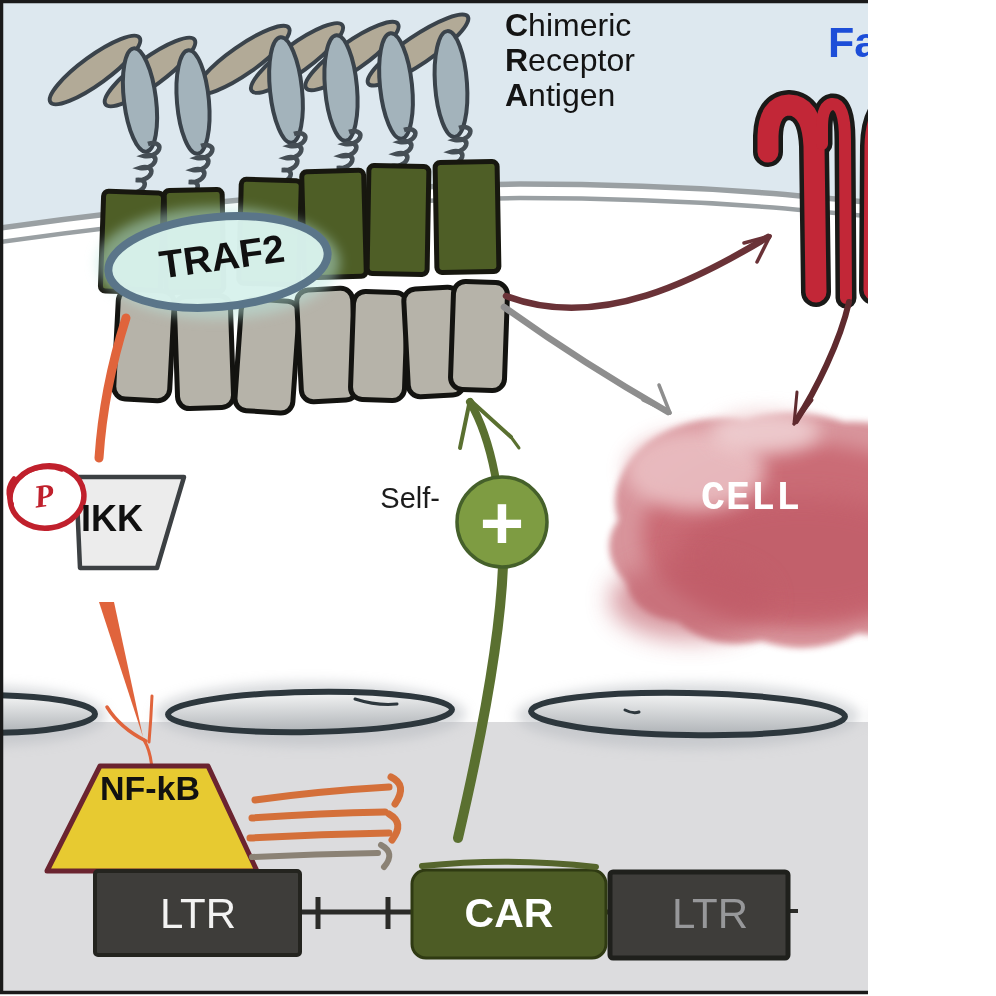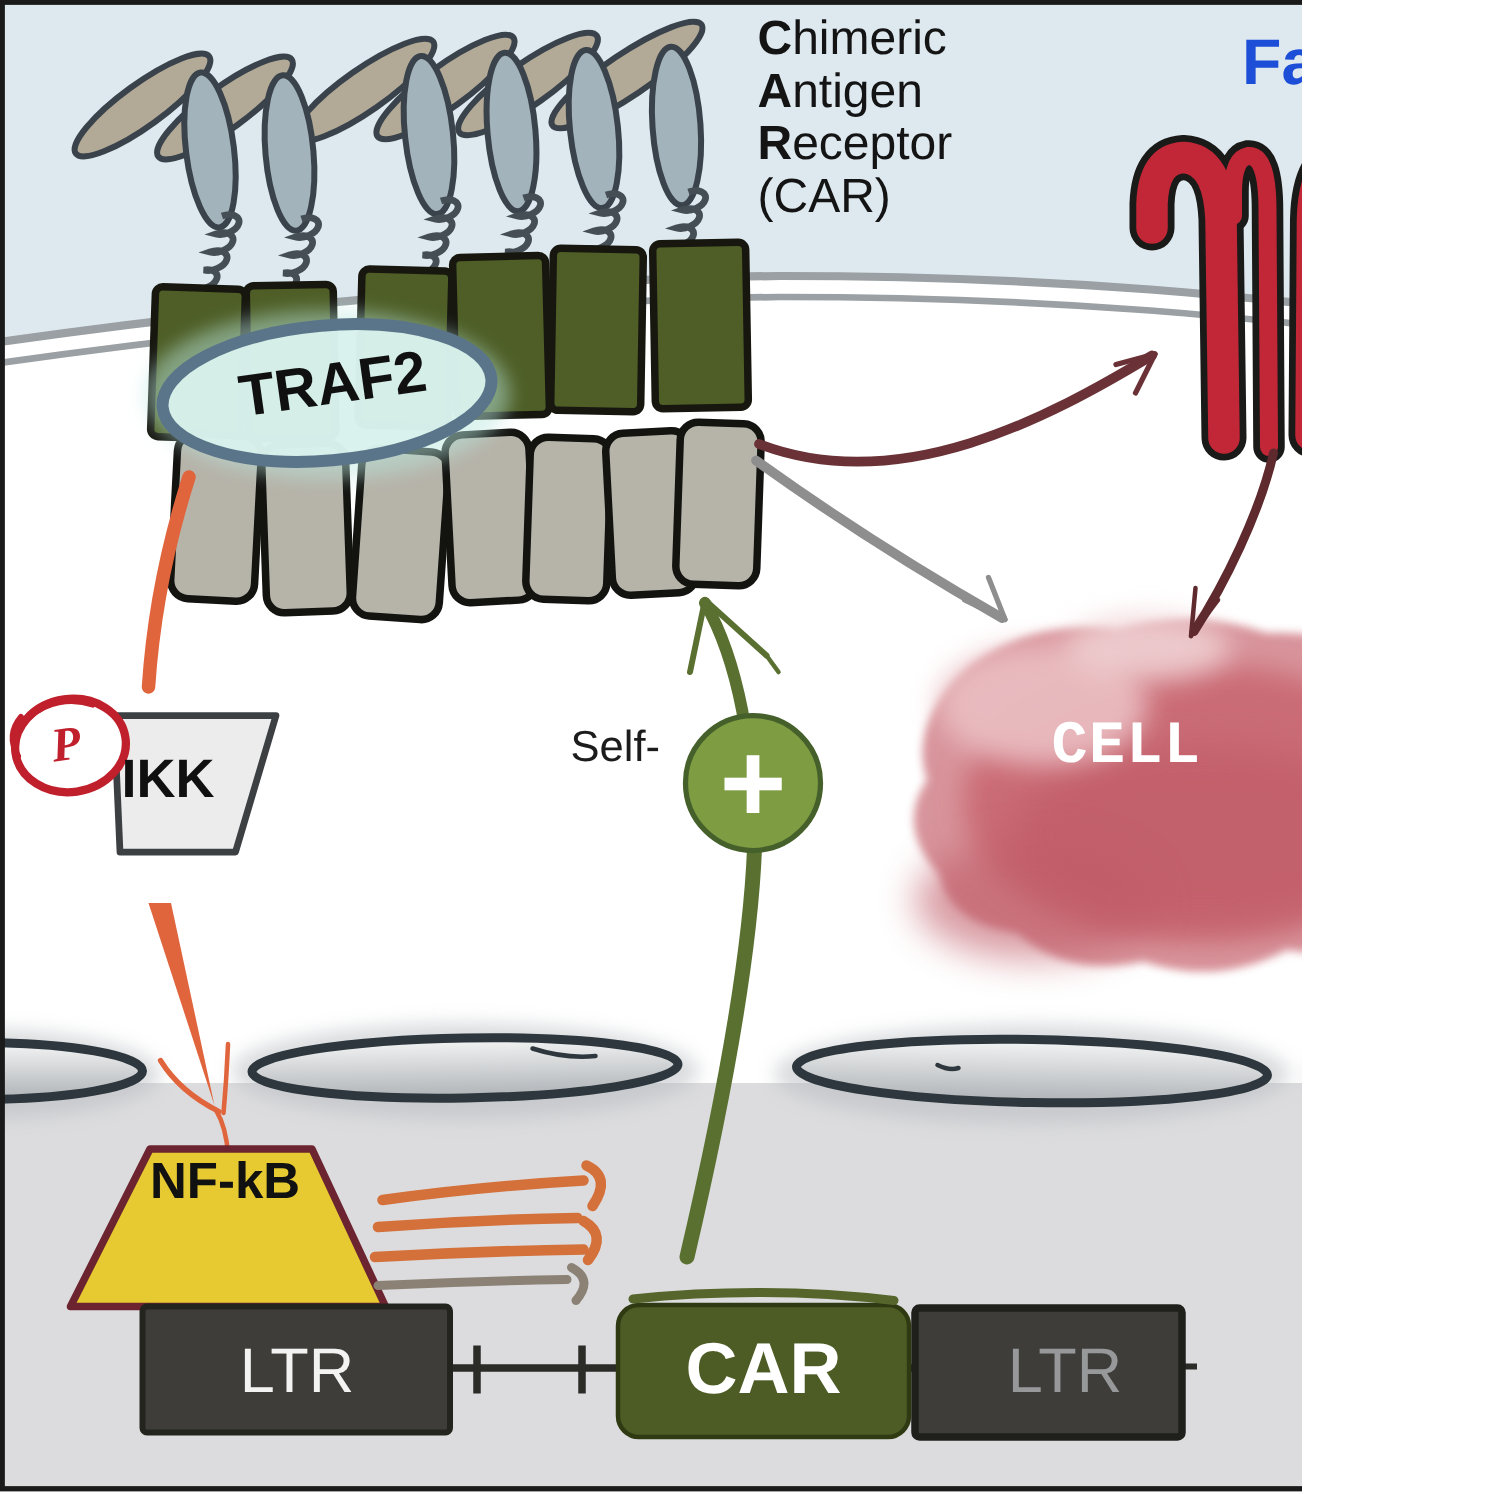--- a/index.html
+++ b/index.html
@@ -21,21 +21,21 @@
          transform:translate(-50%,-50%) rotate(-8deg);}
   .selfamp{left:200px;top:481px;width:240px;text-align:right;
            font-size:29px;line-height:35px;color:#1c1c1c;position:absolute;}
   .plus-lbl{left:457px;top:477px;width:90px;height:90px;position:absolute;
             display:flex;align-items:center;justify-content:center;
             font-size:76px;font-weight:700;color:#ffffff;}
   .celldeath{left:701px;top:476px;font-size:40px;font-weight:700;line-height:46px;
              color:#ffffff;position:absolute;letter-spacing:1px;font-family:Liberation Mono, monospace;}
   .nfkb-lbl{left:150px;top:788px;font-size:34px;font-weight:700;color:#111;}
   .ltr1-lbl{left:198px;top:914px;font-size:42px;color:#f3f3f2;}
-  .cargene-lbl{left:509px;top:913px;font-size:48px;font-weight:700;color:#ffffff;}
+  .cargene-lbl{left:509px;top:913px;font-size:41px;font-weight:700;color:#ffffff;}
   .ltr2-lbl{left:710px;top:914px;font-size:42px;color:#97989a;}
 </style>
 </head>
 <body>
 
 <div id="stage">
 
 <svg width="996" height="996" viewBox="0 0 996 996">
   <defs>
     <filter id="b3" x="-30%" y="-30%" width="160%" height="160%">
@@ -223,23 +223,22 @@
     <path d="M 391 777 q 17 8 4 27" stroke="#d4703a" stroke-width="7"></path>
     <path d="M 389 814 q 16 9 3 26" stroke="#d4703a" stroke-width="7"></path>
     <path d="M 381 845 q 15 8 3 22" stroke="#8b8275" stroke-width="6"></path>
   </g>
 
   <rect x="1.5" y="1.5" width="993" height="991" fill="none" stroke="#1a1a1a" stroke-width="3.5"></rect>
 </svg>
 
 <div class="lbl title-block">
   <div><span class="init">C</span><span>himeric</span></div>
+  <div><span class="init">R</span><span>eceptor</span></div>
   <div><span class="init">A</span><span>ntigen</span></div>
-  <div><span class="init">R</span><span>eceptor</span></div>
-  <div><span>(CAR)</span></div>
 </div>
 
 <div class="lbl fas-lbl">Fas</div>
 <div class="lbl traf2-lbl">TRAF2</div>
 <div class="lbl ctr ikk-lbl">IKK</div>
 <div class="lbl p-lbl">P</div>
 
 <div class="selfamp">
   <div>Self-</div>
 </div>

